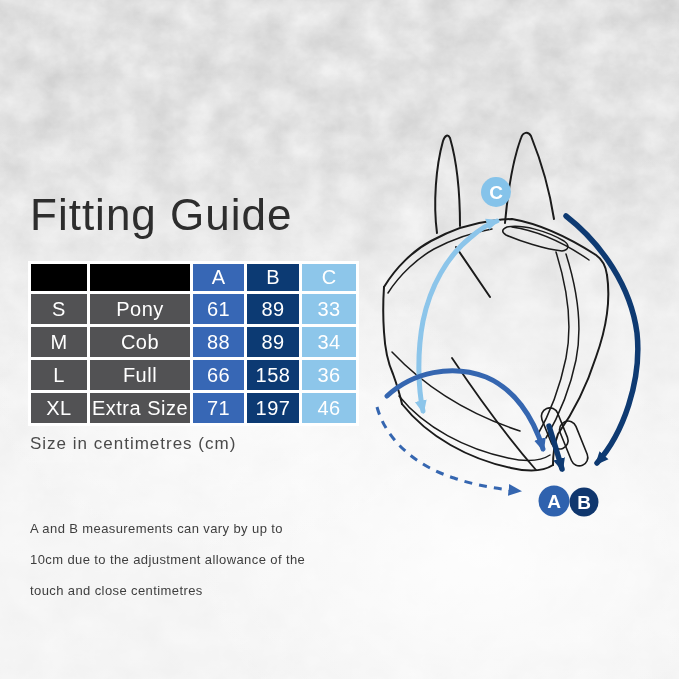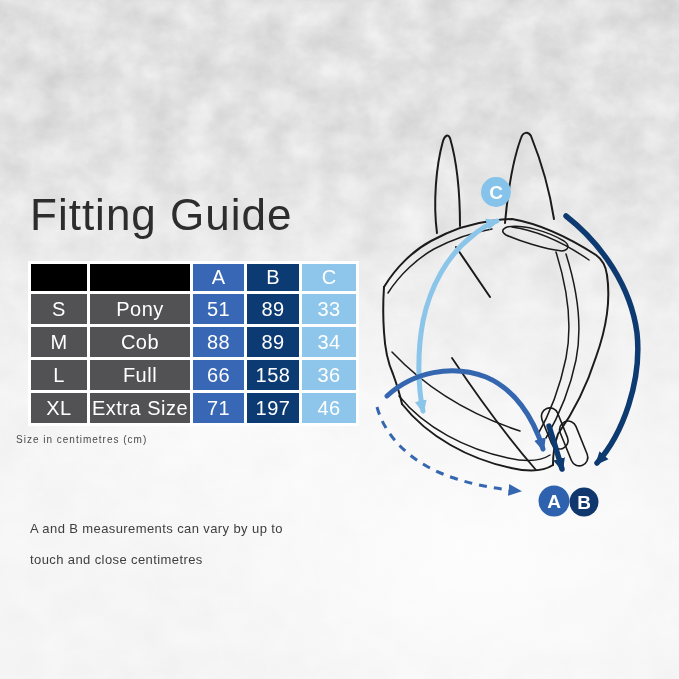--- a/index.html
+++ b/index.html
@@ -29,22 +29,22 @@
     color:#ffffff;padding:0;font-weight:400;
   }
   table.sizes thead th{height:27px;font-size:20px;}
   table.sizes tbody td{height:30px;font-size:20px;letter-spacing:.5px;}
   .blk{background:var(--header-black,#000);}
   .c-gray{background:var(--row-gray,#525254);}
   .c-a{background:var(--col-a-blue,#3767b5);}
   .c-b{background:var(--col-b-navy,#0c3a73);}
   .c-c{background:var(--col-c-lightblue,#8dc6ea);}
   .footnote{
-    position:absolute;left:16px;top:434px;
-    font-size:10px;color:#4a4a4a;letter-spacing:1px;
+    position:absolute;left:30px;top:434px;
+    font-size:17px;color:#4a4a4a;letter-spacing:1px;
   }
   .note{
     position:absolute;left:30px;top:500px;width:395px;
     font-size:13px;line-height:31px;color:#3e3e3e;letter-spacing:.4px;
   }
   .note span{display:block;}
   .diagram{width:679px;height:679px;}
 </style>
 </head>
 <body>
@@ -97,21 +97,21 @@
         <th class="blk"></th>
         <th class="c-a">A</th>
         <th class="c-b">B</th>
         <th class="c-c">C</th>
       </tr>
     </thead>
     <tbody>
       <tr>
         <td class="c-gray">S</td>
         <td class="c-gray">Pony</td>
-        <td class="c-a">51</td>
+        <td class="c-a">61</td>
         <td class="c-b">89</td>
         <td class="c-c">33</td>
       </tr>
       <tr>
         <td class="c-gray">M</td>
         <td class="c-gray">Cob</td>
         <td class="c-a">88</td>
         <td class="c-b">89</td>
         <td class="c-c">34</td>
       </tr>
@@ -129,20 +129,21 @@
         <td class="c-b">197</td>
         <td class="c-c">46</td>
       </tr>
     </tbody>
   </table>
 
   <div class="footnote">Size in centimetres (cm)</div>
 
   <p class="note">
     <span>A and B measurements can vary by up to</span>
+    <span>10cm due to the adjustment allowance of the</span>
     <span>touch and close centimetres</span>
   </p>
 
   <svg class="diagram" viewBox="0 0 679 679">
     <defs>
       <marker id="mC" markerUnits="userSpaceOnUse" markerWidth="15" markerHeight="15" viewBox="0 0 10 10" refX="7" refY="5" orient="auto-start-reverse">
         <path d="M0,1 L9,5 L0,9 Z" fill="#8cc5ea"></path>
       </marker>
       <marker id="mA" markerUnits="userSpaceOnUse" markerWidth="15" markerHeight="15" viewBox="0 0 10 10" refX="7" refY="5" orient="auto-start-reverse">
         <path d="M0,1 L9,5 L0,9 Z" fill="#3566b0"></path>

